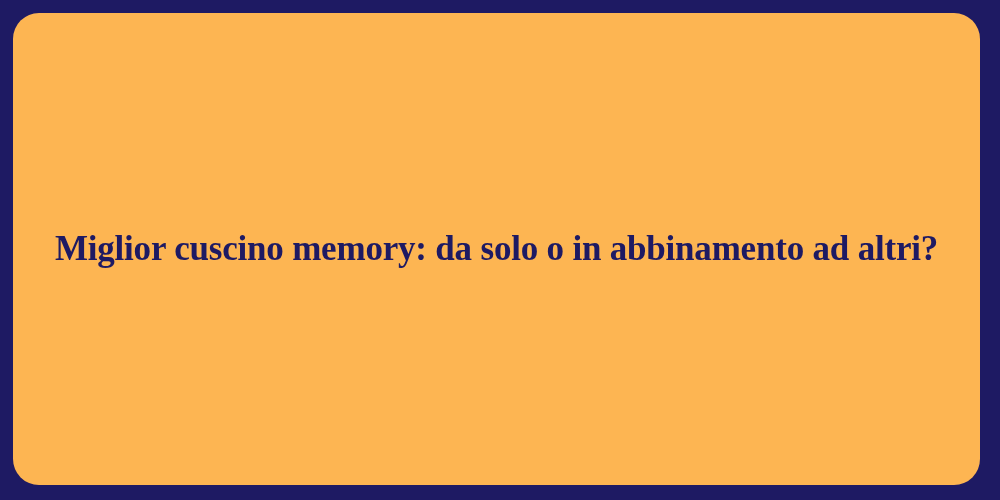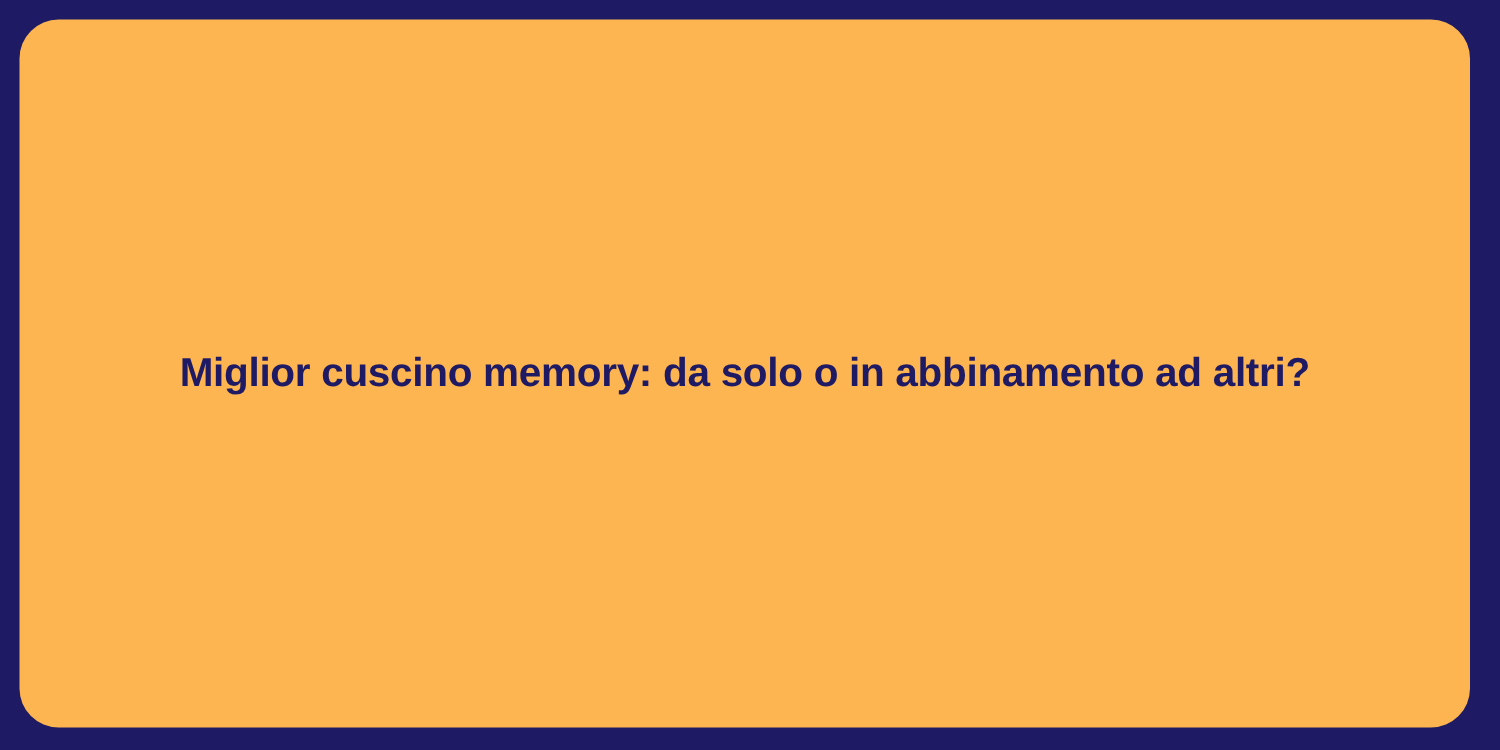--- a/index.html
+++ b/index.html
@@ -30,22 +30,22 @@
     background: var(--card-bg, #fdb552);
     border-radius: 26px;
     display: flex;
     align-items: center;
     justify-content: center;
     box-sizing: border-box;
     padding: 0 40px;
   }
   .heading {
     margin: 0;
-    font-family: Liberation Sans, sans-serif;
-    font-size: 27px;
+    font-family: Liberation Serif, serif;
+    font-size: 35px;
     font-weight: bold;
     letter-spacing: -0.2px;
     line-height: 1.25;
     color: var(--heading-color, #1e1a63);
     text-align: left;
     white-space: nowrap;
   }
 </style>
 </head>
 <body>

